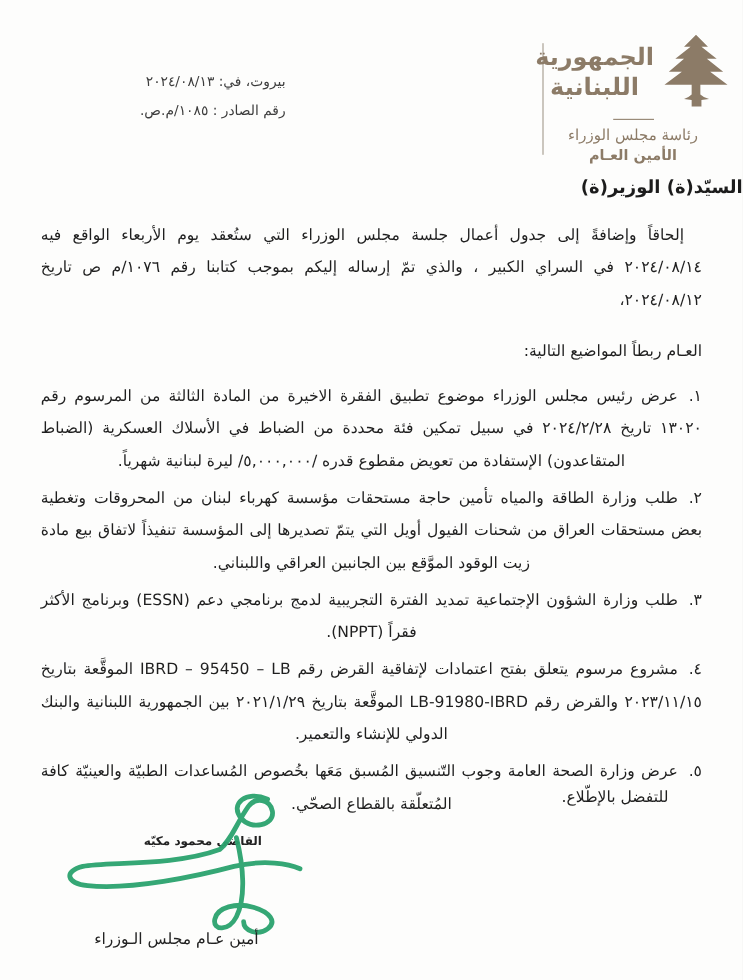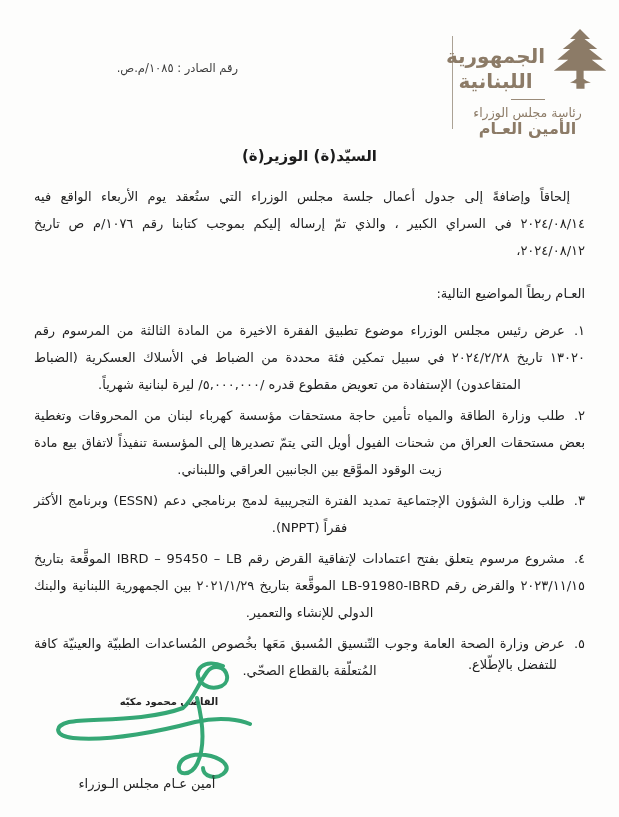--- a/index.html
+++ b/index.html
@@ -19,30 +19,30 @@
     direction:rtl;text-align:right;
     font-size:11.5px;line-height:24px;color:#3c3c3c;
   }
 
   
   .vline{position:absolute;top:36px;left:452px;width:1px;height:93px;background:#aba295;}
   .letterhead{
     position:absolute;top:26px;left:440px;width:175px;
     direction:rtl;text-align:center;color:#8c7b67;
   }
-  .emblem-row{display:flex;flex-direction:row;justify-content:center;align-items:flex-end;gap:6px;}
+  .emblem-row{display:flex;flex-direction:row;justify-content:center;align-items:center;gap:6px;}
   .calligraphy{font-weight:bold;font-size:20px;line-height:25px;letter-spacing:1px;}
   .emblem-divider{width:34px;height:1px;background:#9a8b79;margin:5px auto 4px auto;}
   .lh-office{font-size:12.5px;line-height:17px;font-weight:normal;}
-  .lh-secretary{font-size:16px;line-height:16px;font-weight:bold;letter-spacing:2px;}
+  .lh-secretary{font-size:12px;line-height:16px;font-weight:bold;letter-spacing:2px;}
 
   
   .title{
     position:absolute;top:147px;left:0;width:619px;
-    direction:rtl;text-align:center;
+    direction:rtl;text-align:right;
     font-weight:bold;font-size:15px;color:#1c1c1c;
   }
 
   
   .body{
     position:absolute;top:183px;right:34px;width:551px;
     direction:rtl;font-size:13px;line-height:27px;color:#1f1f1f;
   }
   .intro{text-align:justify;text-indent:15px;margin:0 0 16px 0;}
   .list-intro{text-align:right;margin:0 0 10px 0;}
@@ -69,20 +69,21 @@
     direction:rtl;text-align:center;
     font-weight:normal;font-size:13px;color:#222;
   }
 </style>
 </head>
 <body>
 
 <div class="page">
 
   <div class="meta">
+    <div>بيروت، في: ٢٠٢٤/٠٨/١٣</div>
     <div>رقم الصادر : ١٠٨٥/م.ص.</div>
   </div>
 
   <div class="vline"></div>
   <div class="letterhead">
     <div class="emblem-row">
       <span>
         <svg width="58" height="64" viewBox="0 0 64 70" aria-hidden="true">
           <path fill="#8c7b67" d="M32 3 L21 14 H27 L13 25 H21 L7 37 H19 L3 49 H28 L28 58 Q25 61 21 62 L28 63 V69 H37 V63 L44 62 Q39 61 36 58 L36 49 H61 L45 37 H57 L42 25 H51 L37 14 H43 Z"></path>
         </svg>

